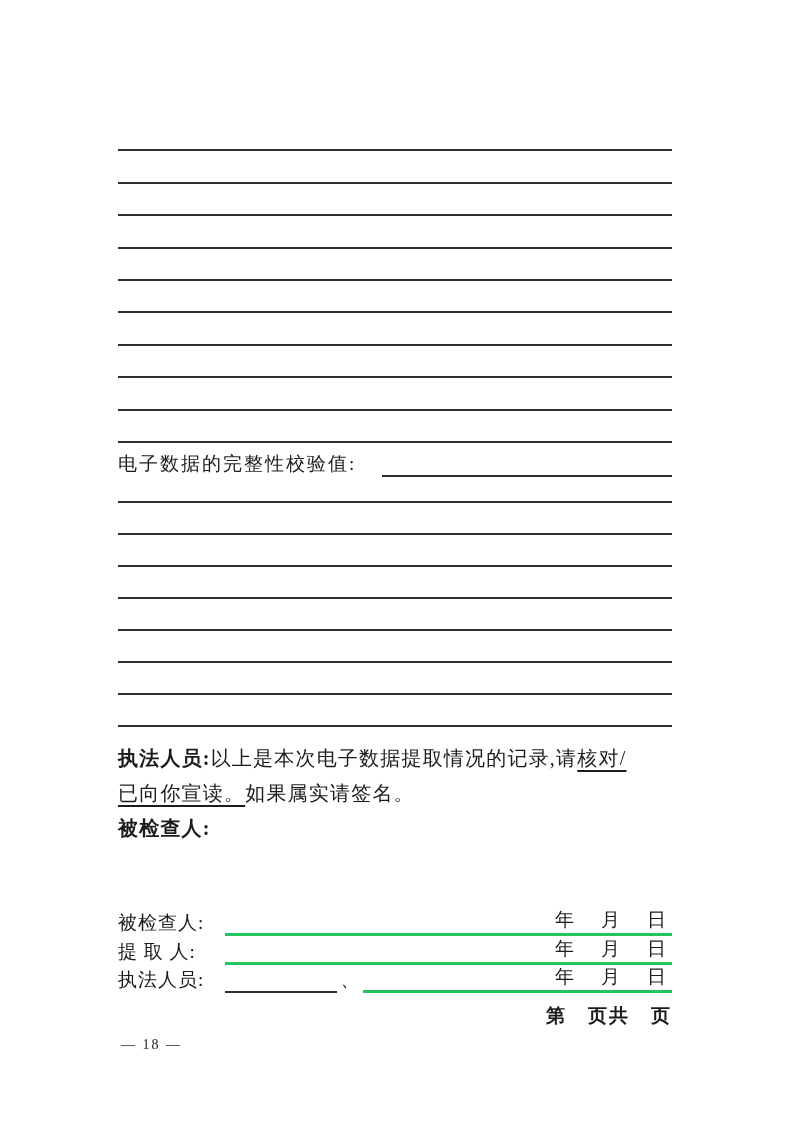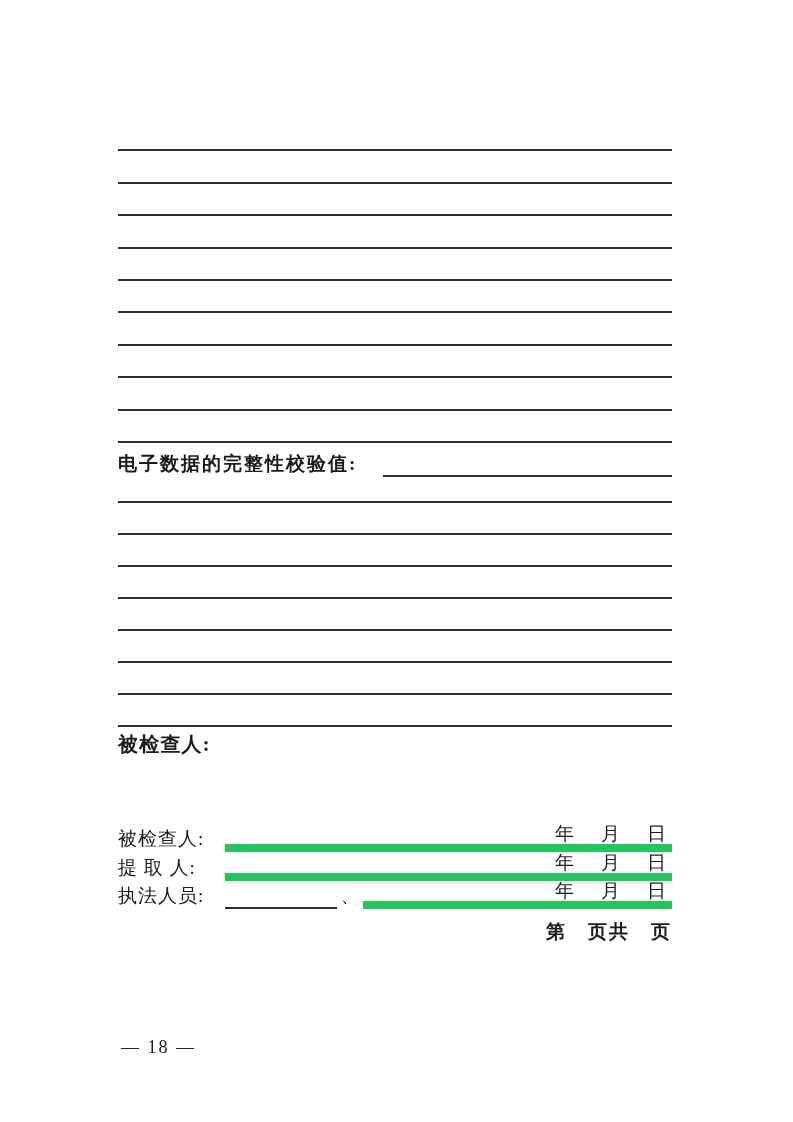--- a/index.html
+++ b/index.html
@@ -24,21 +24,21 @@
   }
   .mid .blank-line { height: 30px; }
   .mid .blank-line:first-child { height: 24px; }
   .checksum-row {
     display: flex;
     align-items: flex-end;
     height: 34px;
     font-size: 19px;
     letter-spacing: 2px;
   }
-  .checksum-row .label { white-space: pre; font-weight: bold; }
+  .checksum-row .label { white-space: pre; }
   .checksum-fill {
     flex: 1;
     align-self: stretch;
     margin-left: 26px;
     border-bottom: 2px solid #2e2e2e;
   }
   .para {
     margin: 14px 0 0 0;
     font-size: 20px;
     line-height: 35px;
@@ -64,23 +64,23 @@
     height: 28.5px;
   }
   .sig-label {
     width: 107px;
     letter-spacing: 1px;
     white-space: pre;
   }
   .sig-fill {
     flex: 1;
     align-self: stretch;
-    border-bottom: 8px solid #22c55e;
+    border-bottom: 3px solid #22c55e;
     display: flex;
-    align-items: center;
+    align-items: flex-end;
     justify-content: flex-end;
   }
   .sig-fill-short {
     width: 112px;
     align-self: stretch;
     border-bottom: 2px solid #2e2e2e;
   }
   .sig-sep {
     width: 26px;
     text-align: center;
@@ -96,21 +96,21 @@
     text-align: right;
     font-weight: bold;
     font-size: 19px;
     letter-spacing: 2px;
     white-space: pre;
   }
   .footer-page-number {
     position: absolute;
     left: 121px;
     top: 1037px;
-    font-size: 18px;
+    font-size: 14px;
     letter-spacing: 2px;
     white-space: pre;
   }
 </style>
 </head>
 <body>
 
 <div class="page">
   <div class="content">
 
@@ -136,20 +136,21 @@
       <div class="blank-line"></div>
     <div class="blank-line"></div>
         <div class="blank-line"></div>
         <div class="blank-line"></div>
         <div class="blank-line"></div>
         <div class="blank-line"></div>
         <div class="blank-line"></div>
         <div class="blank-line"></div>
       </div>
 
+    <p class="para"><span class="bold">执法人员:</span><span>以上是本次电子数据提取情况的记录,请</span><span class="ul">核对/</span><br><span class="ul">已向你宣读。</span><span>如果属实请签名。</span></p>
 
     <div class="sign-heading">被检查人:</div>
 
     <div class="sig-block">
 
       <div class="sig-row">
         <span class="sig-label">被检查人:</span>
         <span class="sig-fill">
           <span class="sig-date">年　月　日</span>
         </span>

